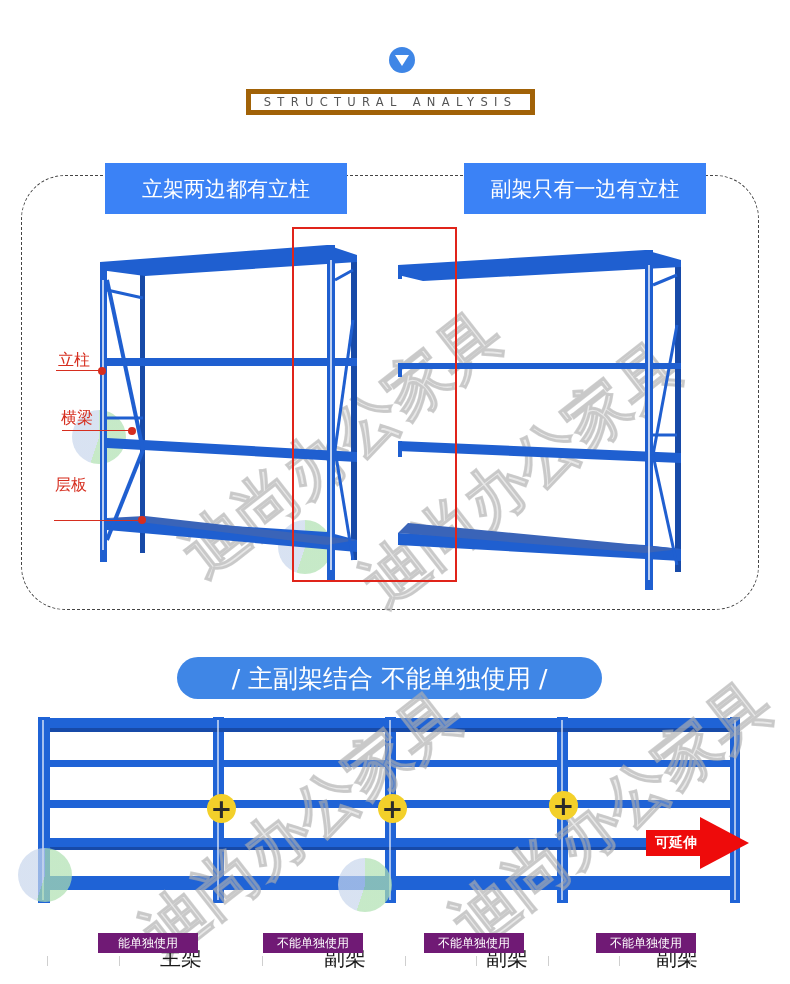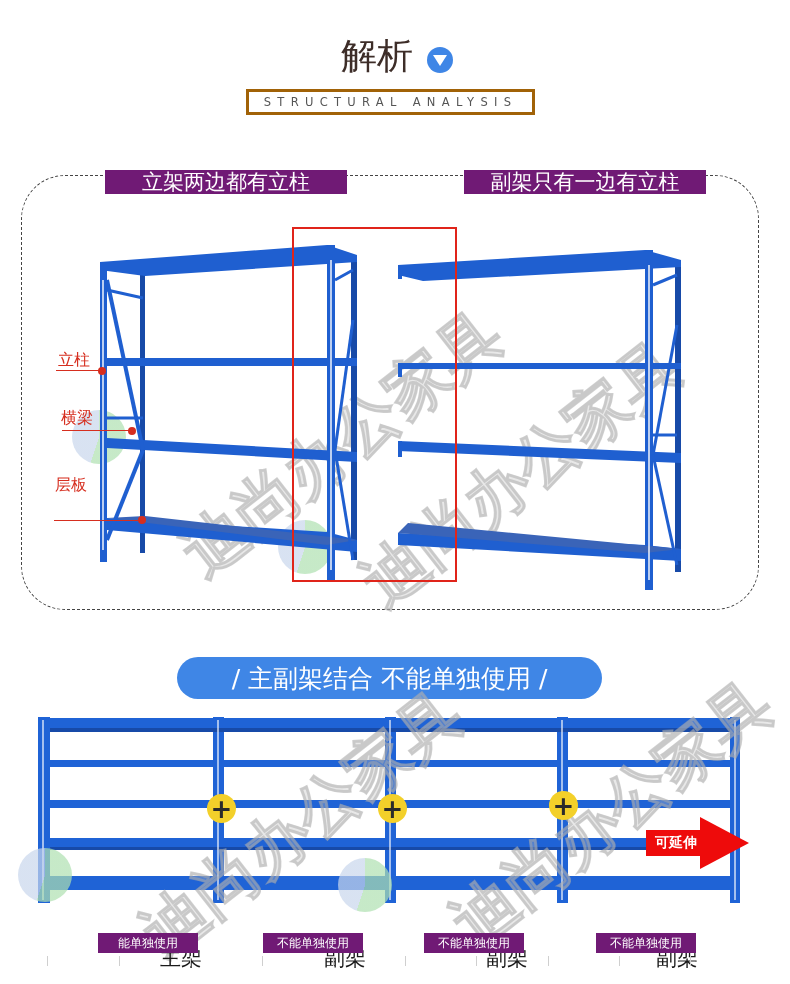--- a/index.html
+++ b/index.html
@@ -5,25 +5,25 @@
   * { box-sizing: border-box; margin: 0; padding: 0; }
   html, body { width: 790px; height: 984px; background: #ffffff; overflow: hidden; }
   body { position: relative; font-family: "DejaVu Sans", "Liberation Sans", sans-serif; }
 
   
   .title-row { position: absolute; top: 28px; left: 0; width: 790px; height: 56px; display: flex; justify-content: center; align-items: center; }
   .title-strong { font-size: 42px; font-weight: bold; color: #2f6bc0; letter-spacing: 1px; font-family: "DejaVu Serif", serif; }
   .title-light { font-size: 36px; color: #3d2d28; margin-left: 4px; font-family: "DejaVu Sans", sans-serif; }
   .title-tri { width: 26px; height: 26px; border-radius: 50%; background: #3f86e6; margin-left: 14px; margin-top: 8px; position: relative; }
   .title-tri::after { content: ""; position: absolute; left: 6px; top: 8px; border-left: 7px solid transparent; border-right: 7px solid transparent; border-top: 11px solid #ffffff; }
-  .subtitle-box { position: absolute; top: 89px; left: 246px; width: 289px; height: 26px; border: 3px solid #a16207; display: flex; align-items: center; justify-content: center; font-size: 11.5px; letter-spacing: 6.3px; color: #555; font-family: "DejaVu Sans", sans-serif; }
+  .subtitle-box { position: absolute; top: 89px; left: 246px; width: 289px; height: 26px; border: 5px solid #a16207; display: flex; align-items: center; justify-content: center; font-size: 11.5px; letter-spacing: 6.3px; color: #555; font-family: "DejaVu Sans", sans-serif; }
 
   
   .panel { position: absolute; left: 21px; top: 175px; width: 738px; height: 435px; border: 1px dashed #444; border-radius: 44px; }
-  .tag-dark { position: absolute; top: 163px; height: 24px; background: #701a75; color: #ffffff; font-size: 21px; display: flex; align-items: center; justify-content: center; margin-top: 7px; }
+  .tag-dark { position: absolute; top: 163px; height: 51px; background: #3b82f6; color: #ffffff; font-size: 21px; display: flex; align-items: center; justify-content: center; }
   .tag-left { left: 105px; width: 242px; }
   .tag-right { left: 464px; width: 242px; text-align: center; }
 
   .redbox { position: absolute; left: 292px; top: 227px; width: 165px; height: 355px; border: 2px solid #e0241a; }
 
   .callout { position: absolute; font-size: 16px; color: #d62e1f; }
   .callout-line { position: absolute; height: 1px; background: #d62e1f; }
   .callout-dot { position: absolute; width: 8px; height: 8px; border-radius: 50%; background: #d62e1f; }
 
   .watermark { position: absolute; color: rgba(190,190,190,0.35); font-size: 64px; transform: rotate(-38deg); white-space: nowrap; font-weight: bold; -webkit-text-stroke: 1px rgba(170,170,170,0.5); }
@@ -37,21 +37,20 @@
   .arrow-head { position: absolute; left: 58px; top: 0; border-top: 26px solid transparent; border-bottom: 26px solid transparent; border-left: 49px solid #ee0b0b; }
 
   .label-main { position: absolute; top: 944px; width: 110px; text-align: right; font-size: 21px; color: #1a1a1a; }
   .label-sub { position: absolute; top: 933px; width: 100px; height: 20px; background: #701a75; color: #fff; font-size: 12px; display: flex; align-items: center; justify-content: center; }
   .tick { position: absolute; top: 956px; width: 1px; height: 10px; background: #cfcfcf; }
 </style>
 </head>
 <body>
 
 <div class="title-row">
-  <span class="title-light">解析</span>
   <span class="title-tri"></span>
 </div>
 <div class="subtitle-box">STRUCTURAL ANALYSIS</div>
 
 <div class="panel"></div>
 <div class="tag-dark tag-left">立架两边都有立柱</div>
 <div class="tag-dark tag-right">副架只有一边有立柱</div>
 
 <div class="watermark" style="left:150px; top:400px;">迪尚办公家具</div>
 <div class="watermark" style="left:330px; top:430px;">迪尚办公家具</div>

